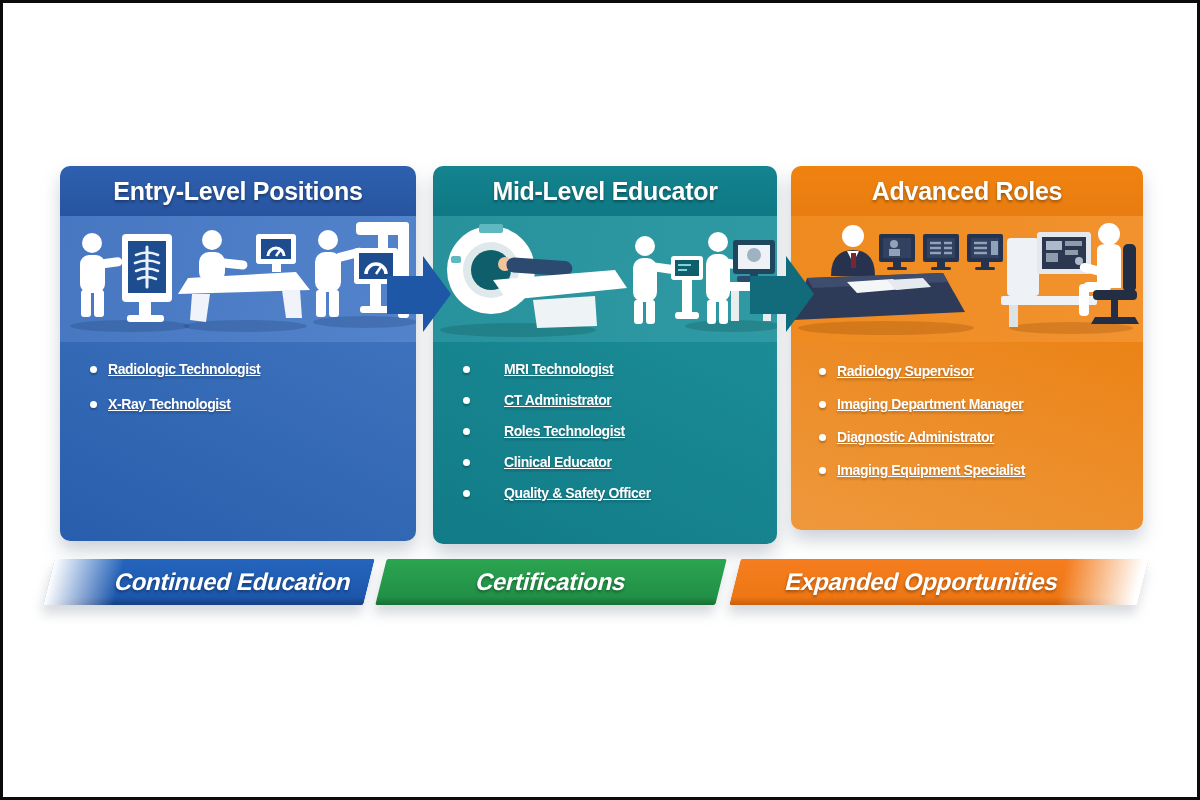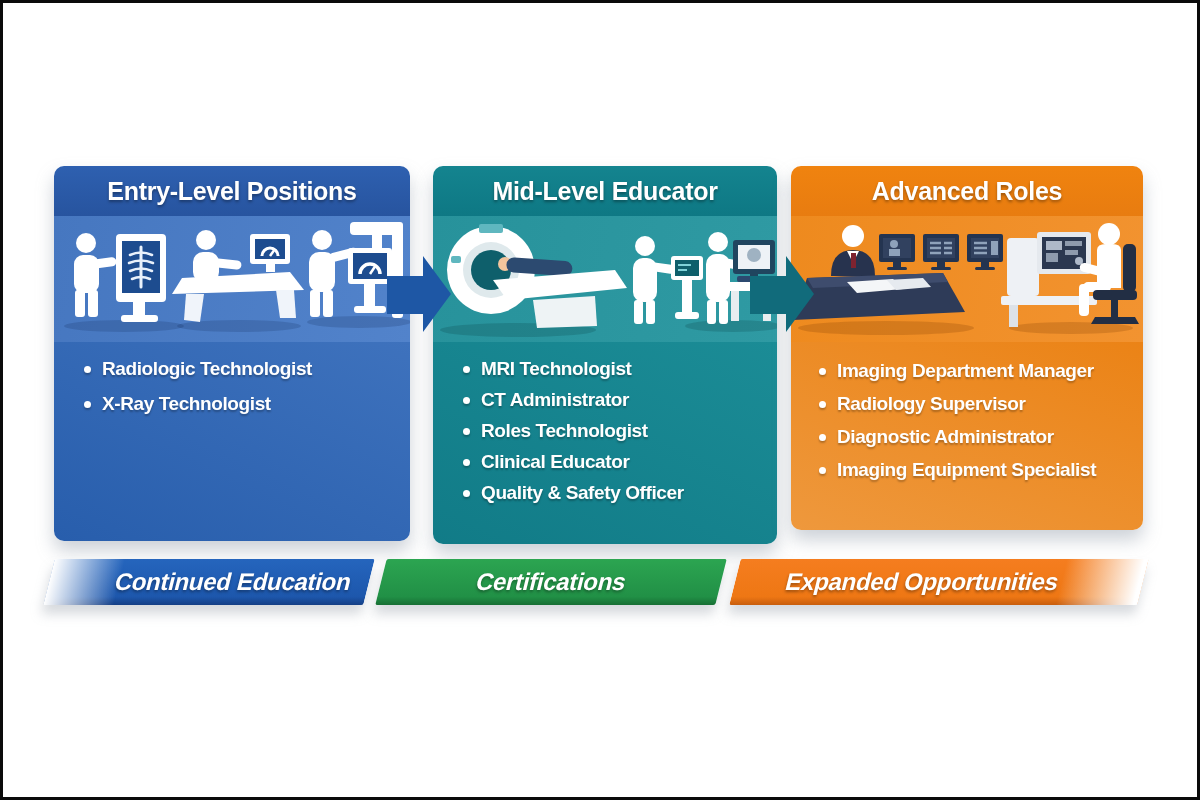--- a/index.html
+++ b/index.html
@@ -6,21 +6,21 @@
   .canvas {
     position:relative; width:1200px; height:800px; box-sizing:border-box;
     background:#ffffff; border:3px solid #0b0b0b; overflow:hidden;
     font-family:"Liberation Sans", sans-serif;
   }
   
   .panel {
     position:absolute; top:163px; border-radius:10px; overflow:hidden;
     box-shadow:0 10px 18px rgba(130,142,158,.40);
   }
-  #panel-entry    { left:51px;  width:356px; height:375px; }
+  #panel-entry    { left:57px;  width:356px; height:375px; }
   #panel-mid      { left:430px; width:344px; height:378px; }
   #panel-advanced { left:788px; width:352px; height:364px;text-align:center; }
 
   .panel-header {
     height:50px; display:flex; align-items:center; justify-content:center;
     color:#fff; font-weight:bold; font-size:25px; letter-spacing:-.3px;
     text-shadow:0 2px 3px rgba(0,0,0,.35);
   }
   #panel-entry    .panel-header { background:linear-gradient(180deg,#2e60b0,#27549f); }
   #panel-mid      .panel-header { background:linear-gradient(180deg,#14848f,#0e7884); }
@@ -31,24 +31,24 @@
   #panel-mid      .panel-illustration { background:linear-gradient(100deg,#27929b,#2f9aa3); }
   #panel-advanced .panel-illustration { background:linear-gradient(100deg,#ee8a1e,#f29330); }
   .panel-illustration svg { position:absolute; left:0; top:0; width:100%; height:100%; }
 
   .panel-list { box-sizing:border-box; height:100%; }
   #panel-entry    .panel-list { background:linear-gradient(205deg,#3e72bd,#1d54a4); padding:14px 8px 0 30px; }
   #panel-mid      .panel-list { background:linear-gradient(205deg,#1b8c96,#0c7380); padding:14px 8px 0 30px; }
   #panel-advanced .panel-list { background:linear-gradient(200deg,#eb8316,#f0a452); padding:16px 8px 0 28px; }
 
   .bullet-item { display:flex; align-items:flex-start; color:#fff; font-weight:bold;
-    font-size:19px; line-height:26px; letter-spacing:-.4px; white-space:nowrap;
-    text-shadow:0 2px 2px rgba(0,0,0,.28); }
+    font-size:14px; line-height:26px; letter-spacing:-.4px; white-space:nowrap;
+    text-shadow:0 2px 2px rgba(0,0,0,.28);text-decoration:underline; }
   #panel-entry    .bullet-item { margin-bottom:9px; }
-  #panel-mid      .bullet-item { margin-bottom:5px; }
+  #panel-mid      .bullet-item { margin-bottom:5px;gap:23px; }
   #panel-advanced .bullet-item { margin-bottom:7px; }
   .bullet-dot { flex:0 0 auto; width:7px; height:7px; border-radius:50%; background:#fff;
     margin:10px 11px 0 0; box-shadow:0 2px 2px rgba(0,0,0,.25); }
 
   
   .flow-arrow { position:absolute; width:64px; height:76px; }
   #arrow-1 { left:384px; top:253px; }
   #arrow-2 { left:747px; top:253px; }
 
   
@@ -289,25 +289,25 @@
           <rect x="332" y="28" width="13" height="48" rx="5" fill="#222e44"></rect>
           <rect x="302" y="74" width="44" height="10" rx="4" fill="#222e44"></rect>
           <rect x="320" y="84" width="7" height="17" fill="#222e44"></rect>
           <polygon points="304,101 344,101 348,108 300,108" fill="#222e44"></polygon>
         </g>
       </svg>
     </div>
     <div class="panel-list">
       <div class="bullet-item">
           <span class="bullet-dot"></span>
+          <span>Radiology Supervisor</span>
+        </div>
+      <div class="bullet-item">
+          <span class="bullet-dot"></span>
           <span>Imaging Department Manager</span>
-        </div>
-      <div class="bullet-item">
-          <span class="bullet-dot"></span>
-          <span>Radiology Supervisor</span>
         </div>
       <div class="bullet-item">
           <span class="bullet-dot"></span>
           <span>Diagnostic Administrator</span>
         </div>
       <div class="bullet-item">
           <span class="bullet-dot"></span>
           <span>Imaging Equipment Specialist</span>
         </div>
     </div>

